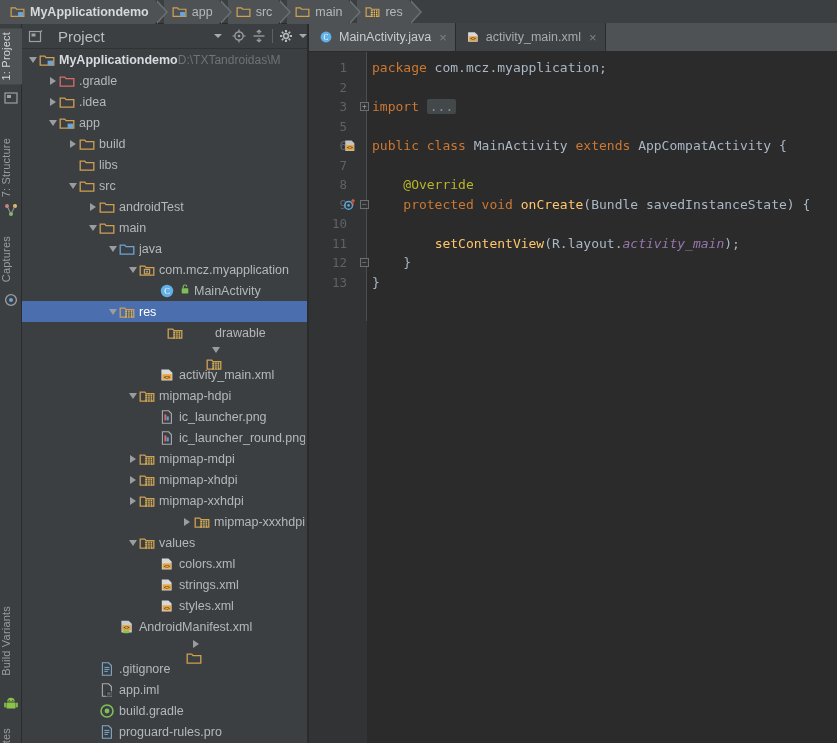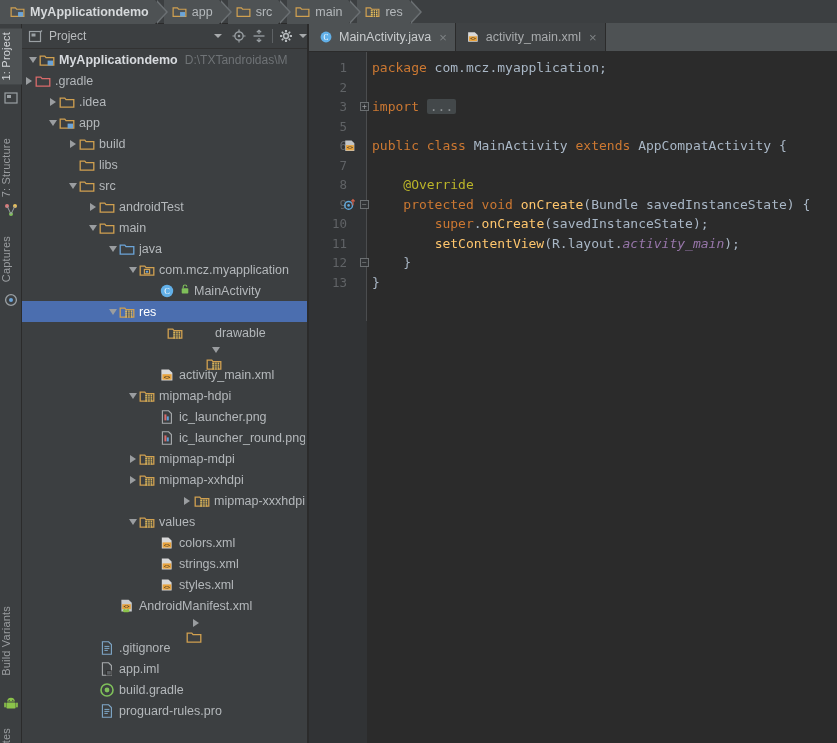--- a/index.html
+++ b/index.html
@@ -75,21 +75,21 @@
     position: absolute; left: 22px; top: 24px; width: 287px; height: 719px;
     background: #3c3f41;
   }
   #projecthead {
     position: relative; height: 25px; width: 287px;
     background: #3c3f41;
     display: flex; align-items: center;
     border-bottom: 1px solid #323232;
   }
   #projecthead .phtitle {
-    margin-left: 6px; color: #b9bcbe; font-size: 12px;
+    margin-left: 15px; color: #b9bcbe; font-size: 15px;
   }
   #projecthead .phicon { margin-left: 6px; }
   .caret-dn {
     width: 0; height: 0; border-left: 4px solid transparent;
     border-right: 4px solid transparent; border-top: 4px solid #a7aaac;
   }
   #combo-arrow { position: absolute; left: 192px; }
   .vdiv { width: 1px; height: 14px; background: #5e6265; }
   #ph-tools {
     position: absolute; left: 210px; display: flex; align-items: center; gap: 6px;
@@ -113,21 +113,21 @@
   .tw .tri-r {
     width: 0; height: 0; border-top: 4.5px solid transparent;
     border-bottom: 4.5px solid transparent; border-left: 6px solid #9a9da0;
   }
   .tw .tri-d {
     width: 0; height: 0; border-left: 4.5px solid transparent;
     border-right: 4.5px solid transparent; border-top: 6px solid #9a9da0;
   }
   .trow .tico { width: 16px; height: 16px; margin-right: 4px; flex: 0 0 16px; line-height: 0; }
   .trow .tlabel { overflow: hidden; }
-  .trow .tpath { color: #6f7376; font-weight: normal; margin-left: 7px; font-size: 12px; }
+  .trow .tpath { color: #6f7376; font-weight: normal; font-size: 12px; }
 
   
   #treescroll {
     position: absolute; left: 298px; top: 36px; width: 9px; height: 655px;
     background: #3c3f41;
   }
   #treethumb {
     position: absolute; left: 0; top: 0; width: 9px; height: 540px;
     background: #5b5f61; border-radius: 1px;
   }
@@ -344,21 +344,21 @@
           <span class="tw">
             <span class="tri-d"></span>
           </span>
           <span class="tico"><svg width="16" height="16" viewBox="0 0 16 16">
               <path d="M1.2 4.2h4.6l1.2 1.4h7.8v7.6H1.2z" fill="none" stroke="#d0a050" stroke-width="1.3"></path>
               <rect x="8.6" y="8.6" width="5.4" height="4.8" fill="#6ba4d8"></rect>
             </svg></span>
           <span class="tlabel">MyApplicationdemo</span>
           <span class="tpath">D:\TXTandroidas\M</span>
         </div>
-        <div class="trow" style="">
+        <div class="trow" style="padding-left: 24px;">
           <span class="tw">
             <span class="tri-r"></span>
           </span>
           <span class="tico"><svg width="16" height="16" viewBox="0 0 16 16">
               <path d="M1.2 4.2h4.6l1.2 1.4h7.8v7.6H1.2z" fill="none" stroke="#d96b6b" stroke-width="1.3"></path>
             </svg></span>
           <span class="tlabel">.gradle</span>
         </div>
         <div class="trow" style="padding-left: 24px;">
           <span class="tw">
@@ -566,20 +566,39 @@
                 <rect x="6.2" y="8.5" width="7" height="1.3"></rect>
                 <rect x="6.2" y="10.4" width="7" height="1.3"></rect>
                 <rect x="6.2" y="12.3" width="7" height="1.1"></rect>
               </g>
               <g fill="#3c3f41">
                 <rect x="8.3" y="6.4" width="0.9" height="7.3"></rect>
                 <rect x="10.7" y="6.4" width="0.9" height="7.3"></rect>
               </g>
             </svg></span>
           <span class="tlabel">mipmap-mdpi</span>
+        </div>
+        <div class="trow" style="padding-left: 104px;">
+          <span class="tw">
+            <span class="tri-r"></span>
+          </span>
+          <span class="tico"><svg width="16" height="16" viewBox="0 0 16 16">
+              <path d="M1.2 4.2h4.6l1.2 1.4h7.8v7.6H1.2z" fill="none" stroke="#d0a050" stroke-width="1.3"></path>
+              <g fill="#e8c15e">
+                <rect x="6.2" y="6.6" width="7" height="1.3"></rect>
+                <rect x="6.2" y="8.5" width="7" height="1.3"></rect>
+                <rect x="6.2" y="10.4" width="7" height="1.3"></rect>
+                <rect x="6.2" y="12.3" width="7" height="1.1"></rect>
+              </g>
+              <g fill="#3c3f41">
+                <rect x="8.3" y="6.4" width="0.9" height="7.3"></rect>
+                <rect x="10.7" y="6.4" width="0.9" height="7.3"></rect>
+              </g>
+            </svg></span>
+          <span class="tlabel">mipmap-xhdpi</span>
         </div>
         <div class="trow" style="padding-left: 104px;">
           <span class="tw">
             <span class="tri-r"></span>
           </span>
           <span class="tico"><svg width="16" height="16" viewBox="0 0 16 16">
               <path d="M1.2 4.2h4.6l1.2 1.4h7.8v7.6H1.2z" fill="none" stroke="#d0a050" stroke-width="1.3"></path>
               <g fill="#e8c15e">
                 <rect x="6.2" y="6.6" width="7" height="1.3"></rect>
                 <rect x="6.2" y="8.5" width="7" height="1.3"></rect>
@@ -790,21 +809,20 @@
             <span class="foldmark" style="border: 1px solid rgb(107, 111, 113); background: rgb(49, 51, 53); font-size: 8px; line-height: 7px;">−</span>
             <span style="position: absolute; left: 34px; line-height: 0;"><svg width="14" height="14" viewBox="0 0 16 16">
                 <circle cx="6.4" cy="9.6" r="4.4" fill="none" stroke="#5fa8dc" stroke-width="1.6"></circle>
                 <circle cx="6.4" cy="9.6" r="1.5" fill="#5fa8dc"></circle>
                 <path d="M11.4 9.4V3.2M9.5 5.1l1.9-2.1 1.9 2.1" stroke="#d0604a" stroke-width="1.4" fill="none"></path>
               </svg></span>
             <span class="ctext2">&nbsp;&nbsp;&nbsp;&nbsp;<span class="kw">protected</span>&nbsp;<span class="kw">void</span>&nbsp;<span class="fn">onCreate</span>(Bundle&nbsp;savedInstanceState)&nbsp;{</span>
           </div>
           <div class="cline">
             <span class="lnum">10</span>
-            <span class="ctext2">&nbsp;&nbsp;&nbsp;&nbsp;&nbsp;&nbsp;&nbsp;&nbsp;<span class="kw">super</span>.<span class="fn">onCreate</span>(savedInstanceState);</span>
           </div>
           <div class="cline">
             <span class="lnum">11</span>
             <span class="ctext2">&nbsp;&nbsp;&nbsp;&nbsp;&nbsp;&nbsp;&nbsp;&nbsp;<span class="fn">setContentView</span>(R.layout.<span class="ital">activity_main</span>);</span>
           </div>
           <div class="cline">
             <span class="lnum">12</span>
             <span class="foldmark" style="border: 1px solid rgb(107, 111, 113); background: rgb(49, 51, 53); font-size: 8px; line-height: 7px;">−</span>
             <span class="ctext2">&nbsp;&nbsp;&nbsp;&nbsp;}</span>
           </div>

